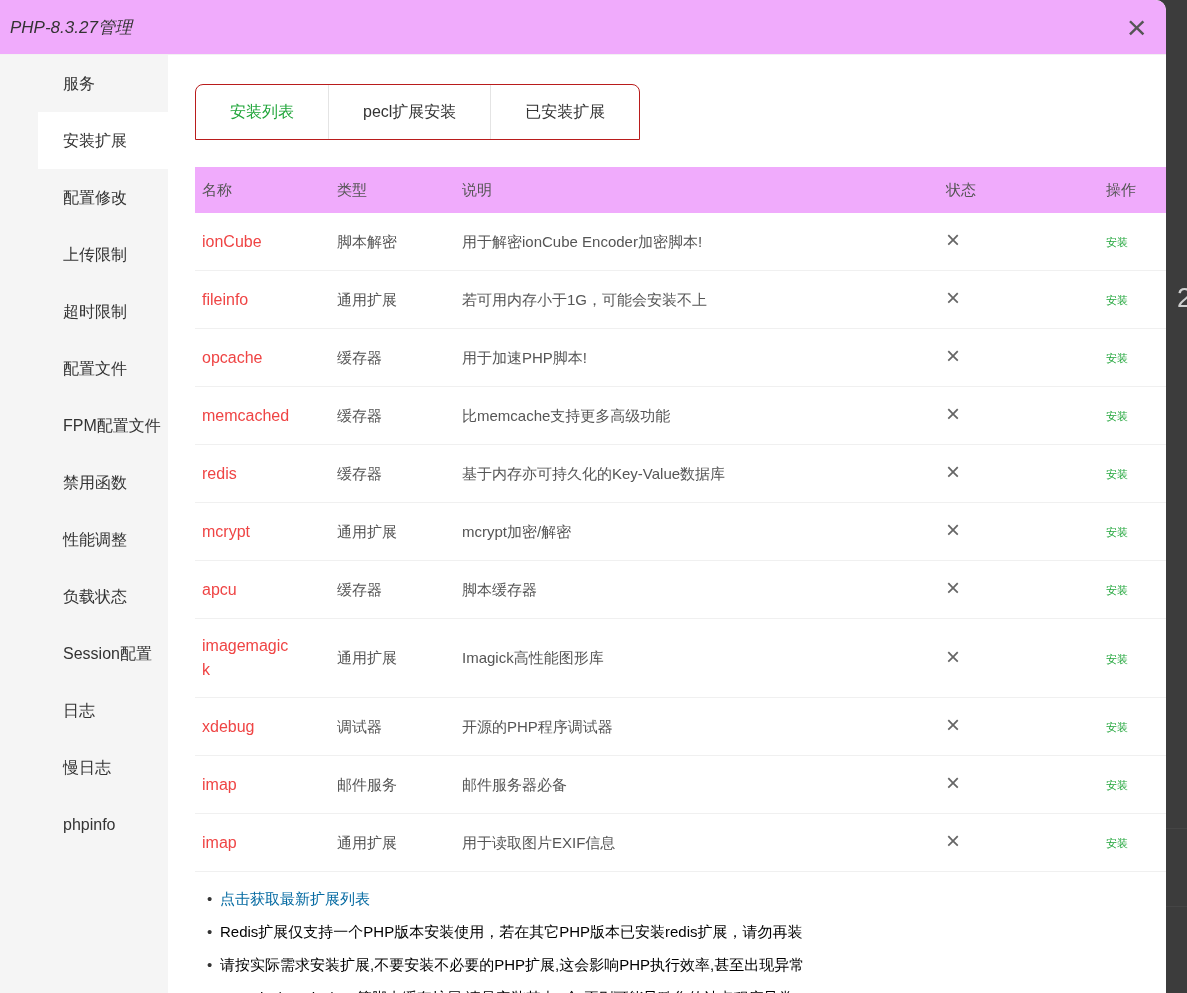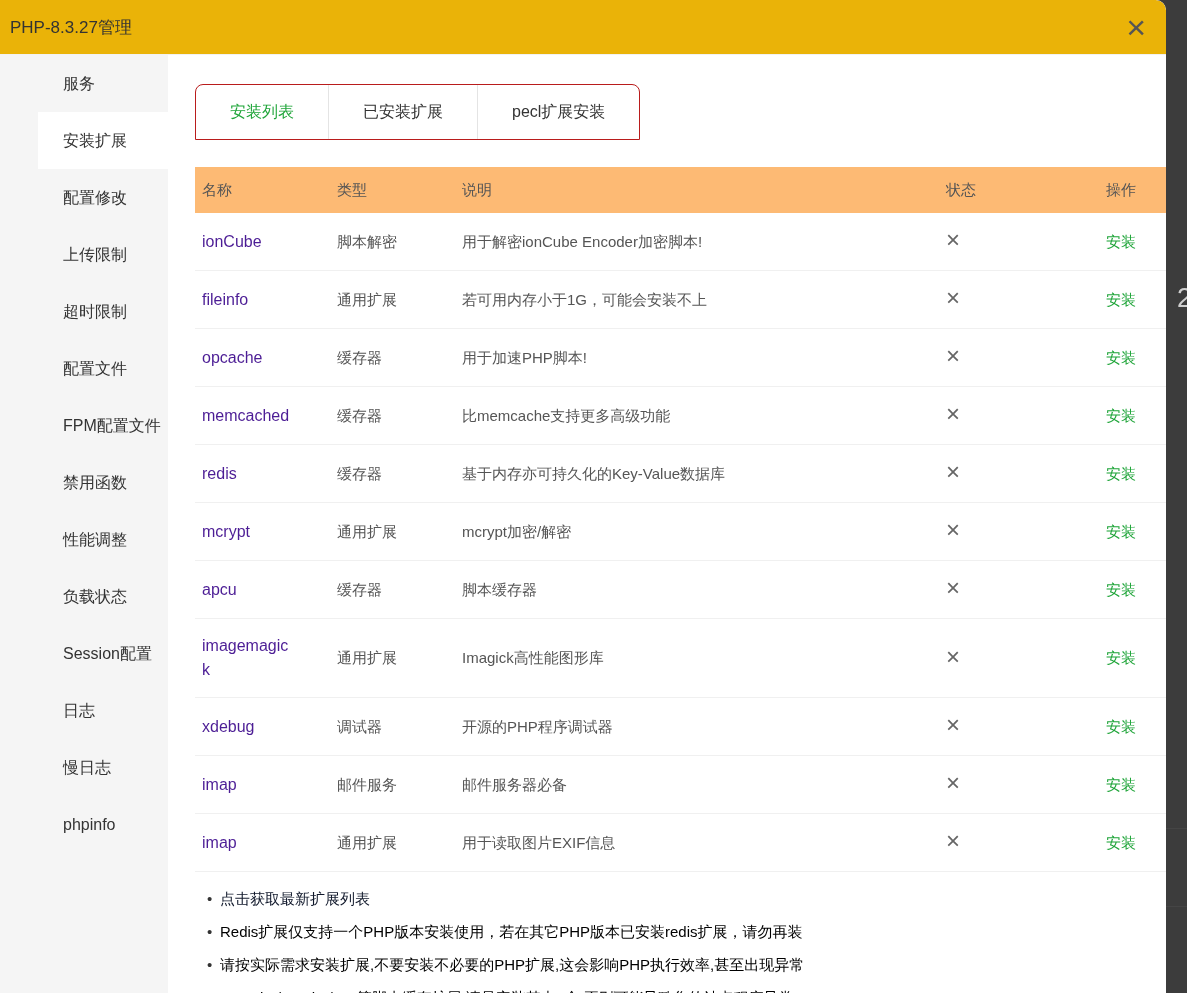--- a/index.html
+++ b/index.html
@@ -20,24 +20,25 @@
 
   
   .modal {
     position:absolute; left:0; top:0;
     width:1166px; height:993px;
     background:#fff;
     border-radius:0 10px 0 0;
     overflow:hidden; z-index:1;
   }
   .modal-header {
-    height:55px; background:#eab308;
+    height:55px; background:#f0abfc;
     border-bottom:1px solid #f2f2f2;
     border-radius:0 10px 0 0;
     position:relative;
+    font-style:italic;
   }
   .modal-title {
     position:absolute; left:10px; top:50%; transform:translateY(-50%);
     font-size:17px; color:#333;
   }
   .modal-close {
     position:absolute; right:20px; top:50%; transform:translateY(-50%);
     font-size:34px; line-height:1; color:#555; cursor:pointer;
     font-weight:300;
   }
@@ -64,43 +65,43 @@
     height:54px; line-height:54px; padding:0 34px;
     font-size:16px; color:#333; cursor:pointer; white-space:nowrap;
   }
   .tab + .tab { border-left:1px solid #e4e4e4; }
   .tab.active { color:#20a53a; }
 
   
   .ext-table { margin-top:27px; width:100%; font-size:15px; }
   .t-head {
     display:flex; align-items:center; height:46px;
-    background:#fdba74; color:#555;
+    background:#f0abfc; color:#555;
   }
   .t-row {
     display:flex; align-items:center;
     padding:15px 0;
     border-bottom:1px solid #f0f0f0;
     color:#555; line-height:24px;
   }
-  .c-name  { flex:0 0 135px; padding-left:7px; padding-right:38px; word-break:break-all; color:#4c1d95; font-size:16px; }
+  .c-name  { flex:0 0 135px; padding-left:7px; padding-right:38px; word-break:break-all; color:#ef4444; font-size:16px; }
   .c-type  { flex:0 0 125px; padding-left:7px; }
   .c-desc  { flex:1; padding-left:7px; }
   .c-status{ flex:0 0 160px; }
   .c-action{ flex:0 0 60px; padding-right:28px; }
   .t-head .c-name { color:#555; font-size:15px; }
   .status-x { font-size:24px; line-height:1; color:#666; }
-  .install-link { color:#20a53a; cursor:pointer; text-decoration:none; font-size:15px; }
+  .install-link { color:#20a53a; cursor:pointer; text-decoration:none; font-size:11px; }
 
   
   .notes { margin-top:10px; padding-left:12px; }
   .note-line { display:flex; line-height:33px; font-size:15px; color:#333; }
   .note-bullet { width:13px; flex:0 0 13px; color:#333; }
   .note-text { color:#000000; }
-  .note-line.green-link .note-text { color:#0f172a; cursor:pointer; }
+  .note-line.green-link .note-text { color:#0369a1; cursor:pointer; }
 </style>
 </head>
 <body>
 
 <div class="backdrop-line" style="top:828px;"></div>
 <div class="backdrop-line" style="top:906px;"></div>
 <span class="backdrop-num">2</span>
 
 <div class="modal">
 
@@ -142,23 +143,23 @@
         <div class="side-item">phpinfo</div>
 
     </div>
 
     <div class="content">
 
       <div class="tabs">
 
           <div class="tab active">安装列表</div>
 
+          <div class="tab">pecl扩展安装</div>
+
           <div class="tab">已安装扩展</div>
-
-          <div class="tab">pecl扩展安装</div>
 
       </div>
 
       <div class="ext-table">
         <div class="t-head">
           <div class="c-name">名称</div>
           <div class="c-type">类型</div>
           <div class="c-desc">说明</div>
           <div class="c-status">状态</div>
           <div class="c-action">操作</div>

